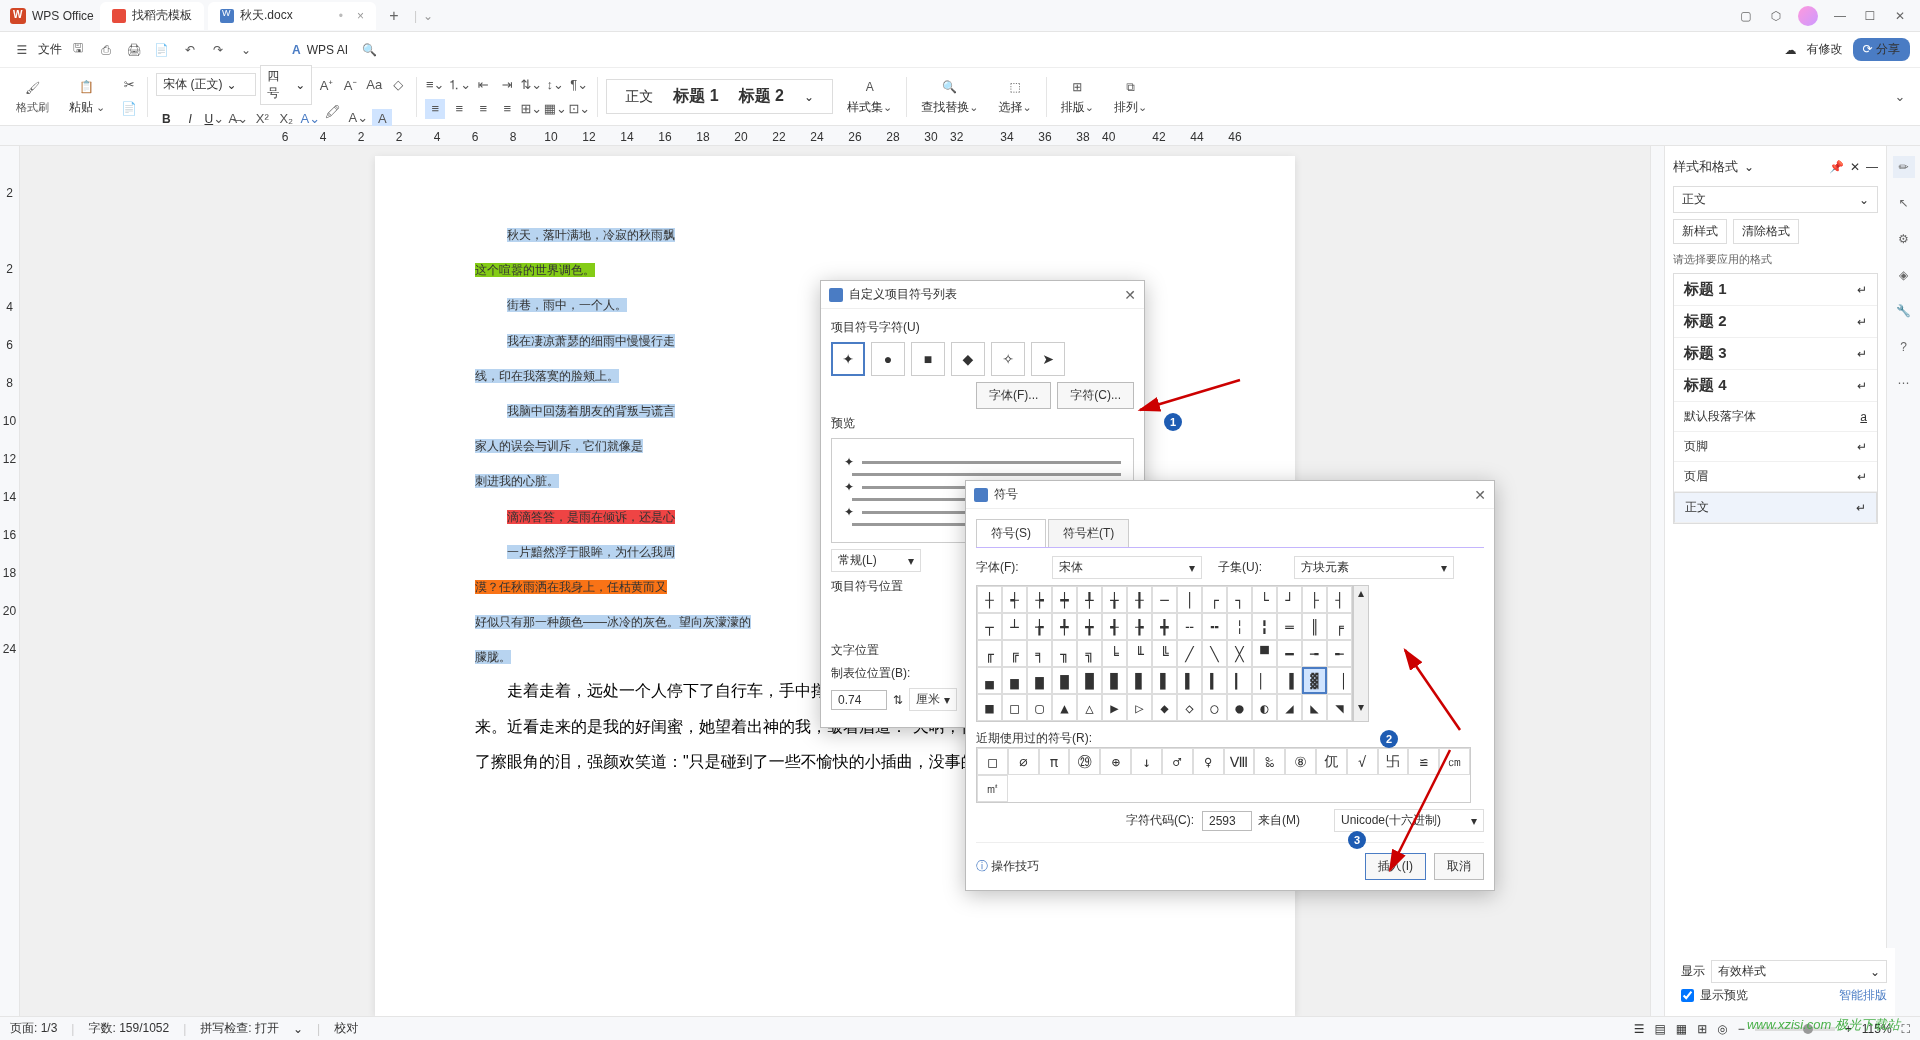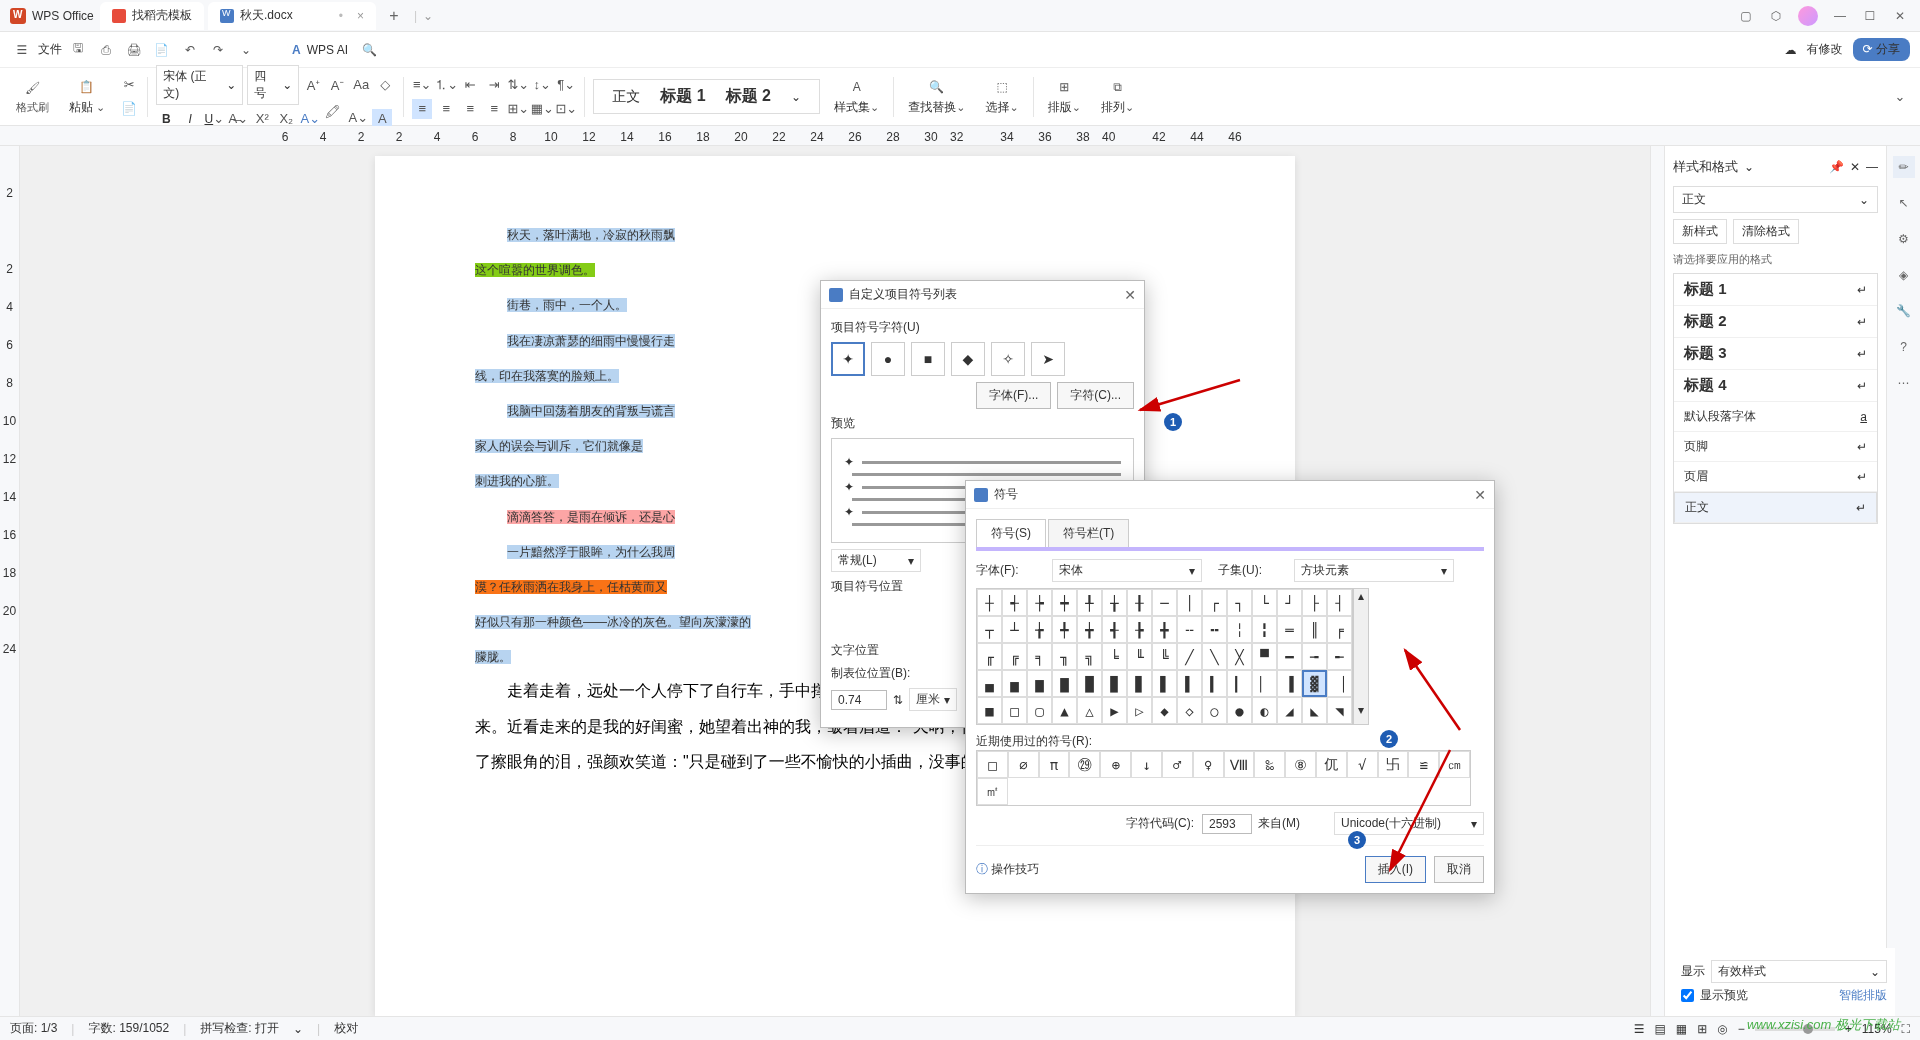--- a/index.html
+++ b/index.html
@@ -77,21 +77,21 @@
 .dlg-btns{display:flex;gap:6px;justify-content:flex-end;margin:6px 0}
 .dlg-btn{border:1px solid #bbb;padding:4px 12px;background:#f7f7f7}
 .preview-box{border:1px solid #ccc;padding:10px;margin:6px 0}
 .pv-line{display:flex;align-items:center;gap:8px;margin:4px 0}
 .pv-bul{font-size:12px}
 .pv-bar{height:3px;background:#999;flex:1}
 .field-row{display:flex;align-items:center;gap:6px;margin:6px 0}
 .field-row label{min-width:70px}
 .inp{border:1px solid #bbb;padding:2px 6px;background:#fff}
 
-.sym-tabs{display:flex;border-bottom:4px solid #c4b5fd;margin-bottom:8px}
+.sym-tabs{display:flex;border-bottom:1px solid #c4b5fd;margin-bottom:8px}
 .sym-tab{padding:5px 14px;border:1px solid #ccc;border-bottom:none;background:#f5f5f5;margin-right:2px}
 .sym-tab.active{background:#fff}
 .sym-grid{display:grid;grid-template-columns:repeat(15,25px);grid-auto-rows:27px;gap:0;border:1px solid #ccc}
 .sym-cell{border:0.5px solid #ddd;display:flex;align-items:center;justify-content:center;font-size:14px;font-family:monospace}
 .sym-cell.sel{background:#d0e4ff;border:2px solid #4a7cc4}
 .sym-scroll{width:16px;background:#f0f0f0;border:1px solid #ccc}
 .recent-grid{display:grid;grid-template-columns:repeat(15,25px);grid-auto-rows:27px;border:1px solid #ccc}
 .circle-num{width:18px;height:18px;border-radius:50%;background:#1e5cb3;color:#fff;display:flex;align-items:center;justify-content:center;font-size:11px;font-weight:bold;position:absolute}
 .watermark{position:absolute;bottom:6px;right:20px;font-size:13px;color:#4ab04a;font-style:italic}
 svg.arrow-svg{position:absolute;pointer-events:none;z-index:100}
@@ -158,21 +158,21 @@
       <div class="ric">📋</div>
       <div class="lbl"><span>粘贴</span> ⌄</div>
     </div>
   <div class="rcol">
       <div class="ricon">✂</div>
       <div class="ricon">📄</div>
     </div>
   <div class="sep"></div>
   <div class="rcol">
     <div class="rrow">
-      <div class="sel" style="width:87px">
+      <div class="sel" style="width:100px">
           <span>宋体 (正文)</span>
           <span>⌄</span>
         </div>
       <div class="sel" style="width:52px">
           <span>四号</span>
           <span>⌄</span>
         </div>
       <div class="ricon">A⁺</div>
       <div class="ricon">A⁻</div>
       <div class="ricon">Aa</div>
@@ -298,21 +298,21 @@
   <div class="doc-area">
     <div class="page">
       <p><span style="background:#b8d4f0">秋天，落叶满地，冷寂的秋雨飘</span></p>
       <p style="text-indent:0"><span style="background:#84cc16">这个喧嚣的世界调色。</span></p>
       <p><span style="background:#b8d4f0">街巷，雨中，一个人。</span></p>
       <p><span style="background:#b8d4f0">我在凄凉萧瑟的细雨中慢慢行走</span></p>
       <p style="text-indent:0"><span style="background:#b8d4f0">线，印在我落寞的脸颊上。</span></p>
       <p><span style="background:#b8d4f0">我脑中回荡着朋友的背叛与谎言</span></p>
       <p style="text-indent:0"><span style="background:#b8d4f0">家人的误会与训斥，它们就像是</span></p>
       <p style="text-indent:0"><span style="background:#b8d4f0">刺进我的心脏。</span></p>
-      <p><span style="background:#fca5a5">滴滴答答，是雨在倾诉，还是心</span></p>
+      <p><span style="background:#ef4444">滴滴答答，是雨在倾诉，还是心</span></p>
       <p><span style="background:#b8d4f0">一片黯然浮于眼眸，为什么我周</span></p>
       <p style="text-indent:0"><span style="background:#f97316">漠？任秋雨洒在我身上，任枯黄而又</span></p>
       <p style="text-indent:0"><span style="background:#b8d4f0">好似只有那一种颜色——冰冷的灰色。望向灰濛濛的</span></p>
       <p style="text-indent:0"><span style="background:#b8d4f0">朦胧。</span></p>
       <p>走着走着，远处一个人停下了自行车，手中撑</p>
       <p style="text-indent:0">来。近看走来的是我的好闺蜜，她望着出神的我，皱着眉道："天呐，你咋了？谁欺负你了？"我连忙擦了擦眼角的泪，强颜欢笑道："只是碰到了一些不愉快的小插曲，没事的。"</p>
     </div>
   </div>
   <div class="scrollbar"></div>
   <div class="side-panel">

